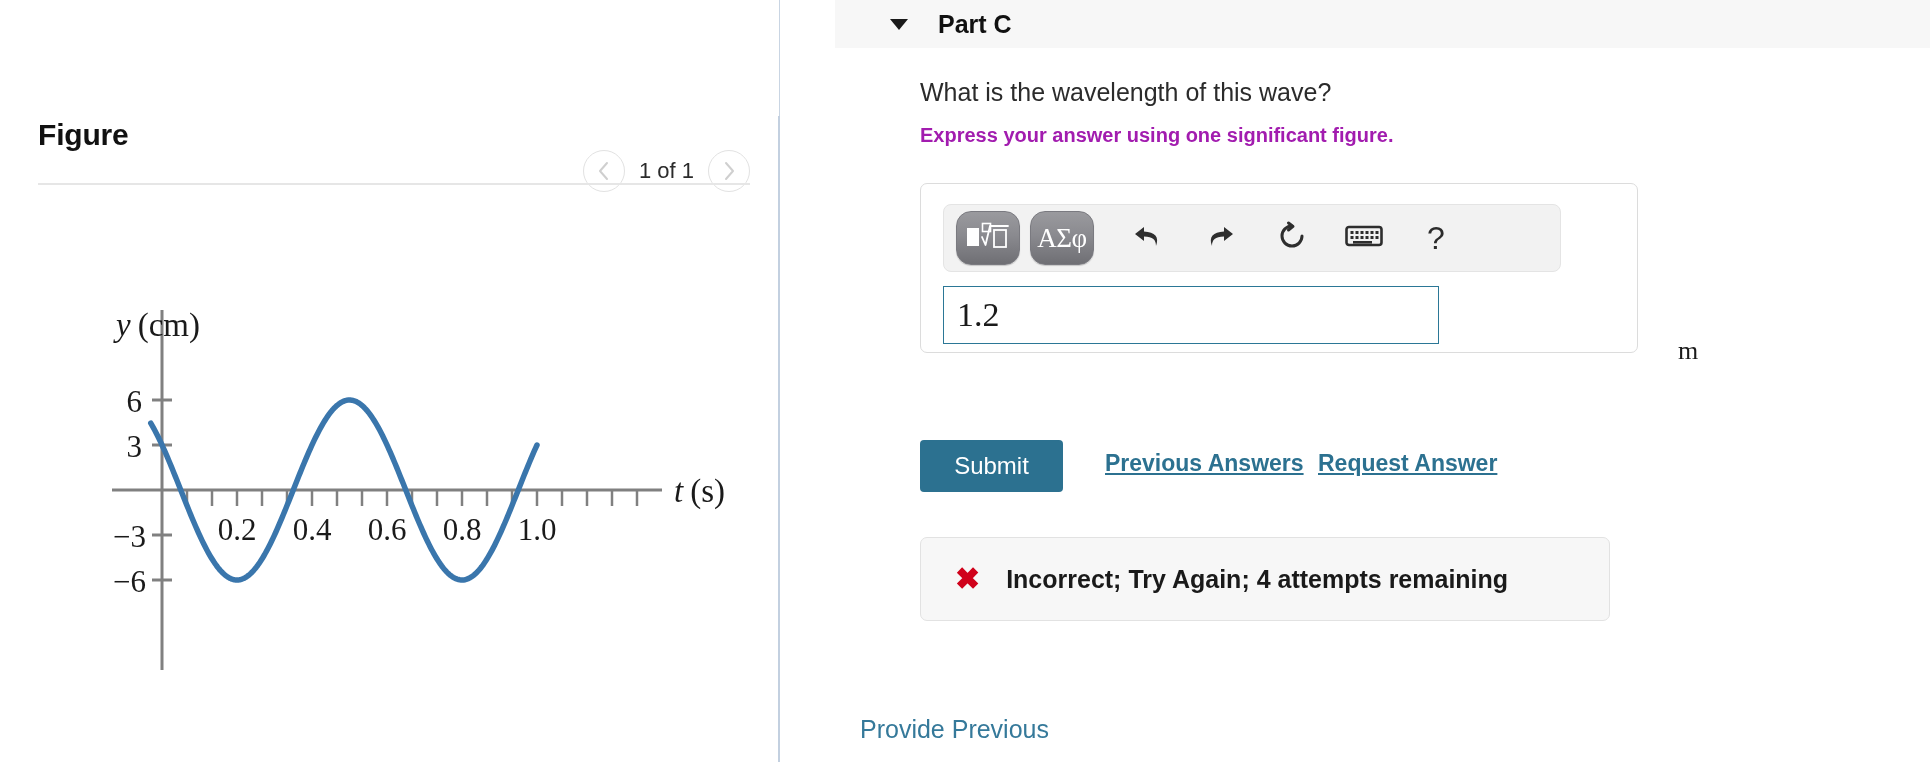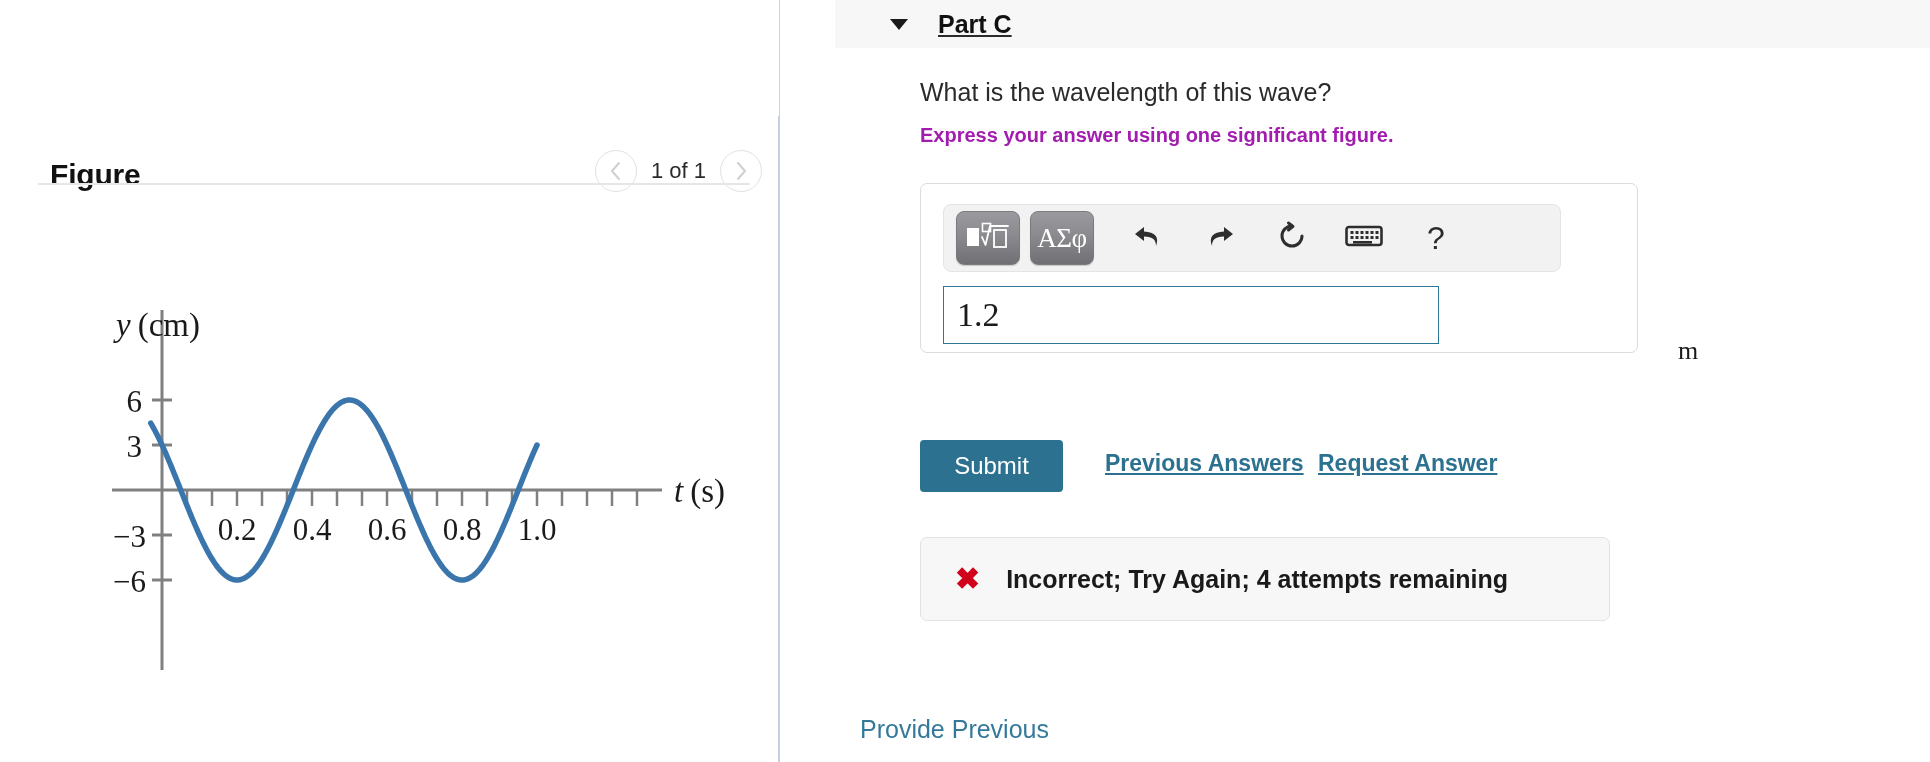--- a/index.html
+++ b/index.html
@@ -22,25 +22,25 @@
   
   #figure-panel {
     width: 780px;
     height: 762px;
     position: relative;
     flex: 0 0 780px;
     background: #fff;
   }
   #figure-header {
     position: absolute;
-    left: 50px;
+    left: 38px;
     top: 118px;
     width: 712px;
     display: flex;
-    align-items: flex-end;
+    align-items: flex-start;
     justify-content: space-between;
     gap: 8px;
   }
   #figure-title {
     font-size: 30px;
     font-weight: bold;
     color: #111;
     letter-spacing: -0.2px;
   }
   #figure-nav {
@@ -100,21 +100,20 @@
     background: #fff;
   }
   #part-header {
     position: absolute;
     left: 55px; top: 0;
     right: 0;
     height: 48px;
     background: #f7f7f7;
     display: flex;
     align-items: center;
-    text-decoration: underline;
   }
   #part-caret {
     margin-left: 55px;
     width: 0; height: 0;
     border-left: 9px solid transparent;
     border-right: 9px solid transparent;
     border-top: 11px solid #1a1a1a;
   }
   #part-label {
     margin-left: 30px;
@@ -155,21 +154,21 @@
     height: 68px;
     background: #f2f2f2;
     border: 1px solid #e4e4e4;
     border-radius: 8px;
     box-sizing: border-box;
     display: flex;
     align-items: center;
   }
   .tb-btn {
     width: 64px; height: 54px;
-    border-radius: 8px;
+    border-radius: 15px;
     background: linear-gradient(to bottom, #9a9a9e 0%, #8a8a8f 45%, #6f6f74 100%);
     border: 1px solid #7a7a80;
     box-sizing: border-box;
     display: flex; align-items: center; justify-content: center;
     color: #ffffff;
     box-shadow: 0 1px 1px rgba(0,0,0,0.18);
   }
   #tb-math { margin-left: 12px; }
   #tb-greek {
     margin-left: 10px;

